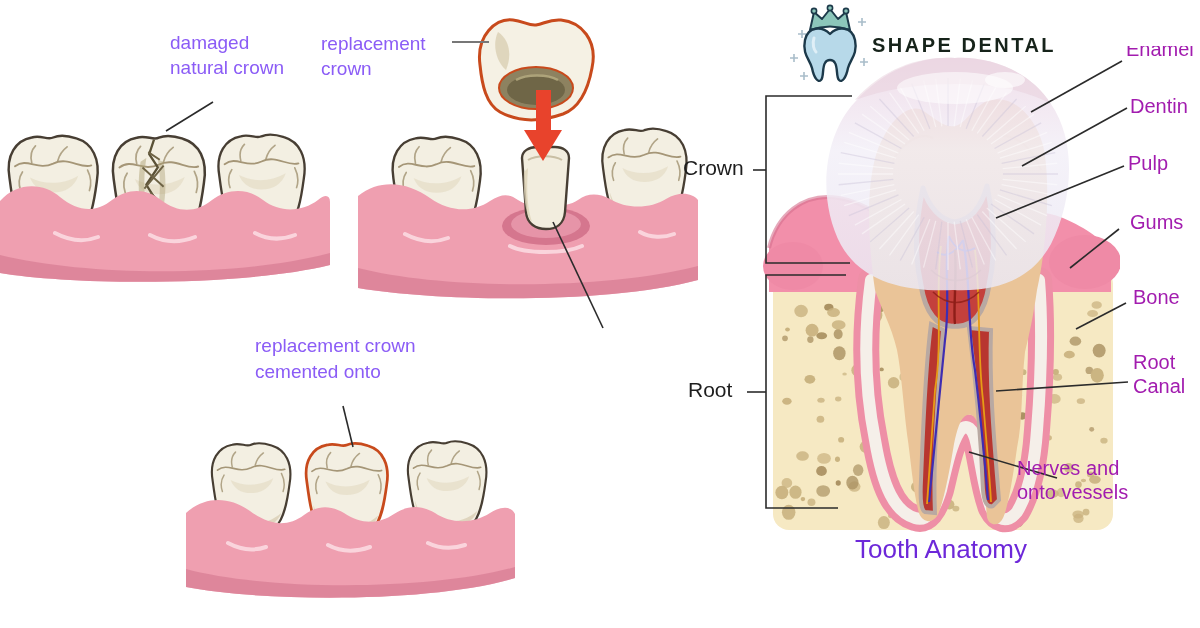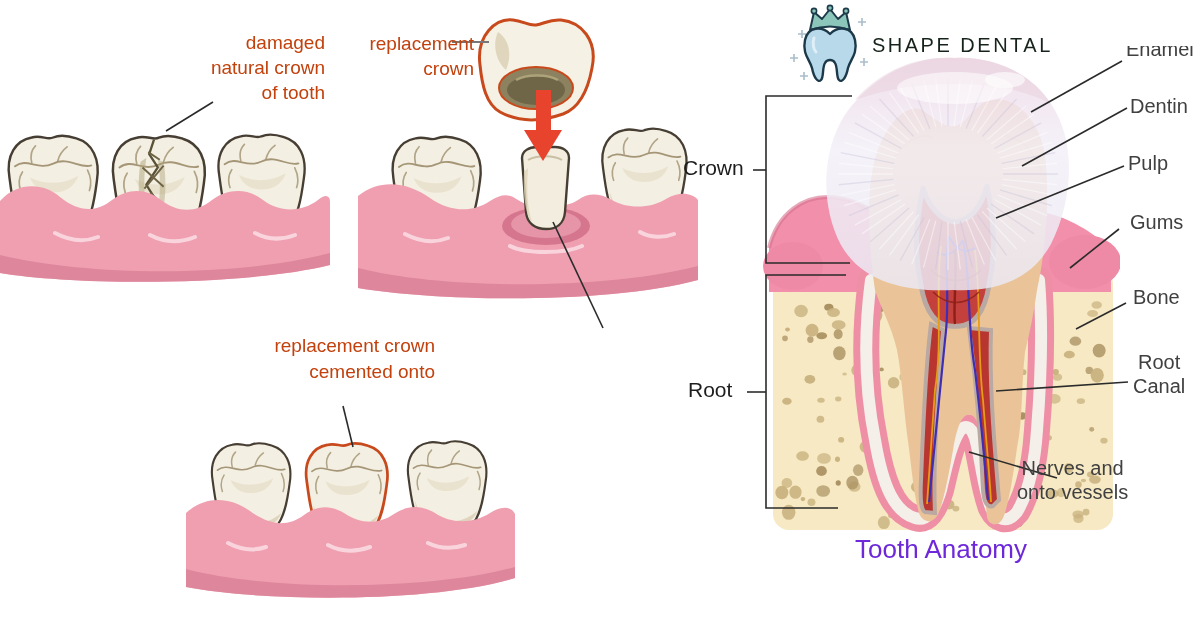--- a/index.html
+++ b/index.html
@@ -1,23 +1,23 @@
 <!DOCTYPE html>
 <html><head>
 <meta charset="utf-8">
 <style>
   html,body{margin:0;padding:0;background:#fff;}
   #canvas{position:relative;width:1200px;height:628px;background:#ffffff;overflow:hidden;
           font-family:"Liberation Sans", sans-serif;color:#333;}
   .abs{position:absolute;}
-  .lbl{position:absolute;color:#c2410c;font-size:19px;line-height:25px;text-align:right;}
-  .rlbl{position:absolute;color:#404040;font-size:20px;line-height:24px;text-align:center;white-space:nowrap;}
+  .lbl{position:absolute;color:#8b5cf6;font-size:19px;line-height:25px;text-align:left;}
+  .rlbl{position:absolute;color:#a21caf;font-size:20px;line-height:24px;text-align:left;white-space:nowrap;}
   .blbl{position:absolute;color:#1d1d1d;font-size:21px;white-space:nowrap;}
   .caption{position:absolute;color:#6d28d9;font-size:26px;white-space:nowrap;}
-  .brand{position:absolute;left:872px;top:34px;font-size:20px;font-weight:normal;
+  .brand{position:absolute;left:872px;top:34px;font-size:20px;font-weight:bold;
          letter-spacing:2.5px;color:#16231a;white-space:nowrap;}
   .clip-top{height:17px;overflow:hidden;}
   .clip-top span{display:block;margin-top:-9px;}
   svg{display:block;}
 </style>
 </head>
 <body>
 
 <div id="canvas">
 
@@ -333,24 +333,23 @@
     <line x1="452" y1="42" x2="489" y2="42" stroke="#777" stroke-width="2"></line>
     <g>
       <rect x="536" y="90" width="15" height="42" fill="#e8432c"></rect>
       <polygon points="524,130 562,130 543,161" fill="#e8432c"></polygon>
     </g>
   </svg>
 
   <div class="lbl" style="left:170px;top:30px;width:155px">
     <div>damaged</div>
     <div>natural crown</div>
-    <div>of tooth</div>
-  </div>
-
-  <div class="lbl" style="left:349px;top:31px;width:125px">
+  </div>
+
+  <div class="lbl" style="left:321px;top:31px;width:125px">
     <div>replacement</div>
     <div>crown</div>
   </div>
 
   <div class="lbl" style="left:505px;top:333px;width:200px;line-height:26px">
   </div>
 
   <div class="lbl" style="left:255px;top:333px;width:180px;line-height:26px">
     <div>replacement crown</div>
     <div>cemented onto</div>

